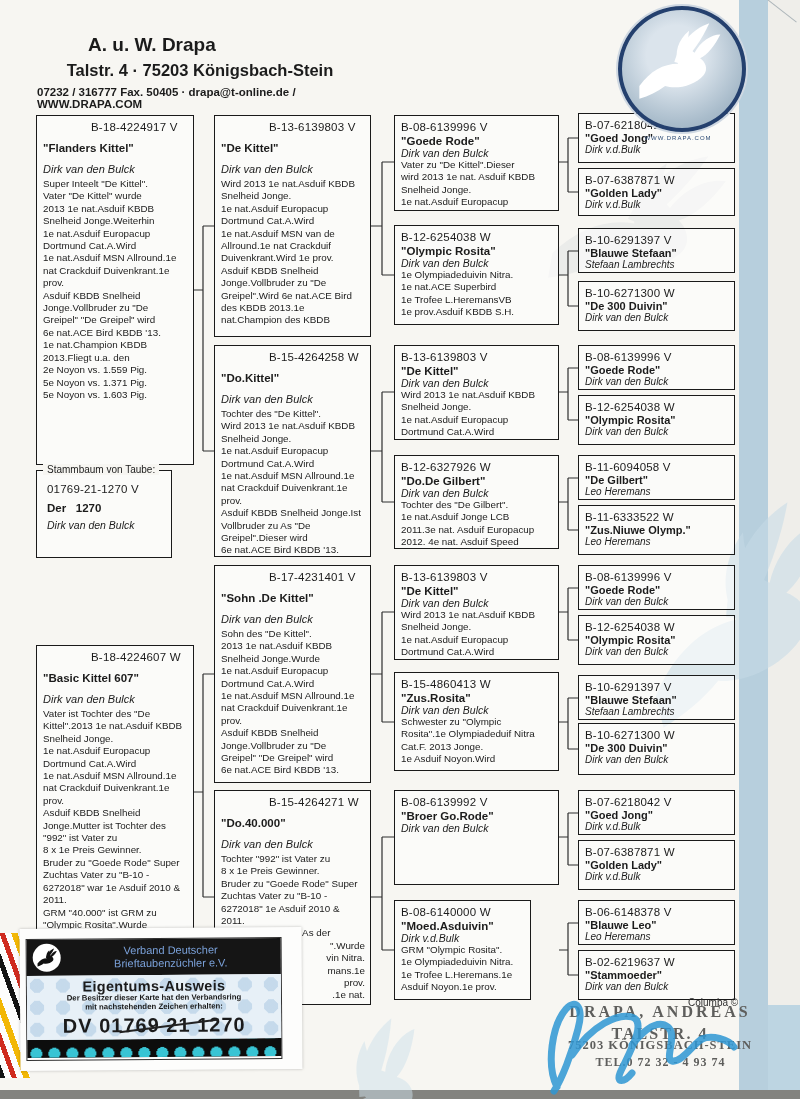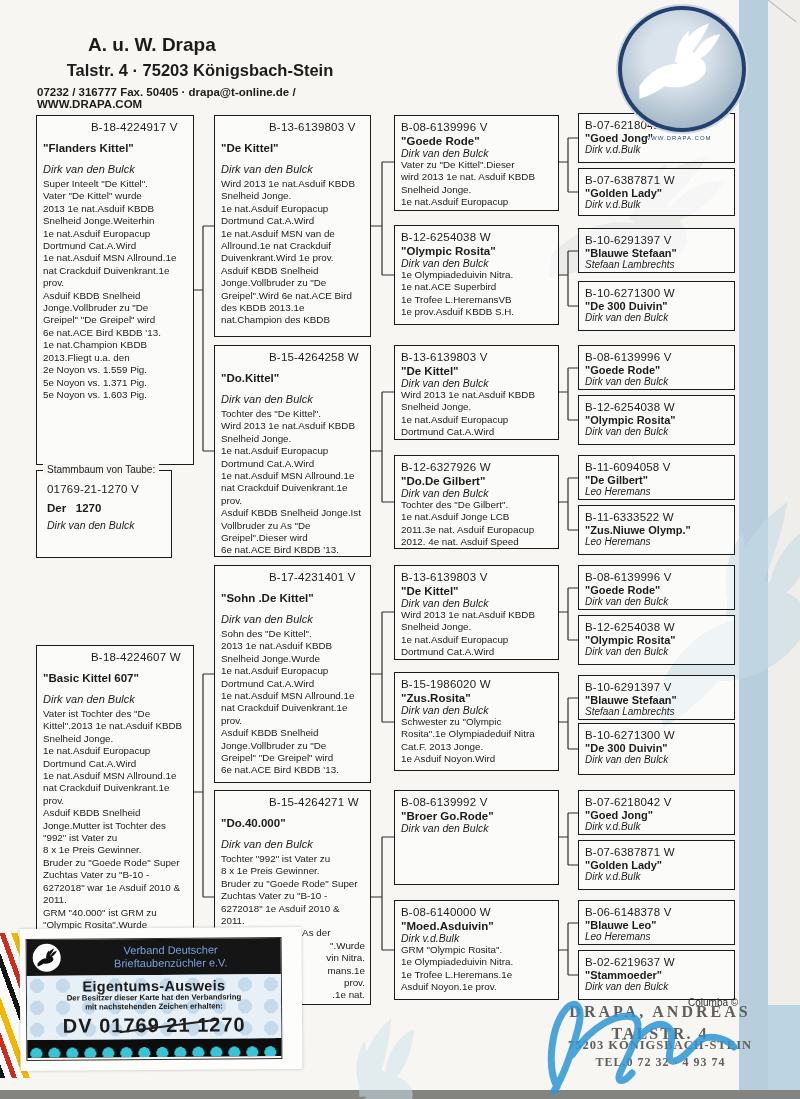--- a/index.html
+++ b/index.html
@@ -310,34 +310,34 @@
   <div class="pbox small" style="left:394px;top:565px;width:165px;height:95px">
     <div class="ring">B-13-6139803 V</div>
     <div class="bname">"De Kittel"</div>
     <div class="breeder">Dirk van den Bulck</div>
     <div class="desc">Wird 2013 1e nat.Asduif KBDB
 Snelheid Jonge.
 1e nat.Asduif Europacup
 Dortmund Cat.A.Wird</div>
   </div>
   <div class="pbox small" style="left:394px;top:672px;width:165px;height:99px">
-    <div class="ring">B-15-1986020 W</div>
+    <div class="ring">B-15-4860413 W</div>
     <div class="bname">"Zus.Rosita"</div>
     <div class="breeder">Dirk van den Bulck</div>
     <div class="desc">Schwester zu "Olympic
 Rosita".1e Olympiadeduif Nitra
 Cat.F. 2013 Jonge.
 1e Asduif Noyon.Wird</div>
   </div>
   <div class="pbox small" style="left:394px;top:790px;width:165px;height:95px">
     <div class="ring">B-08-6139992 V</div>
     <div class="bname">"Broer Go.Rode"</div>
     <div class="breeder">Dirk van den Bulck</div>
   </div>
-  <div class="pbox small" style="left:394px;top:900px;width:165px;height:100px">
+  <div class="pbox small" style="left:394px;top:900px;width:137px;height:100px">
     <div class="ring">B-08-6140000 W</div>
     <div class="bname">"Moed.Asduivin"</div>
     <div class="breeder">Dirk v.d.Bulk</div>
     <div class="desc">GRM "Olympic Rosita".
 1e Olympiadeduivin Nitra.
 1e Trofee L.Heremans.1e
 Asduif Noyon.1e prov.</div>
   </div>
 
   <div class="pbox tiny" style="left:578px;top:113px;width:157px;height:50px">

